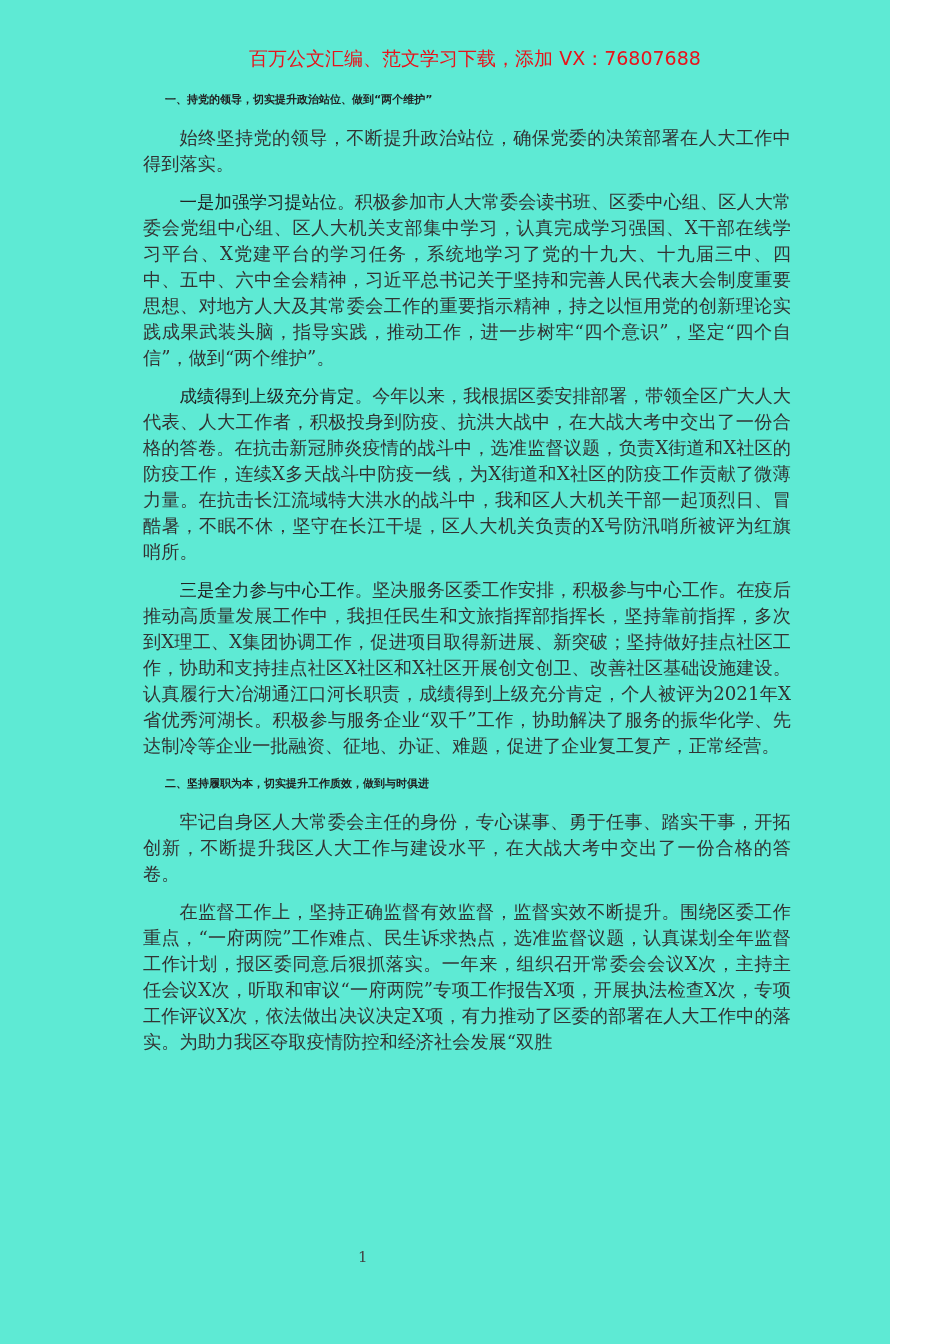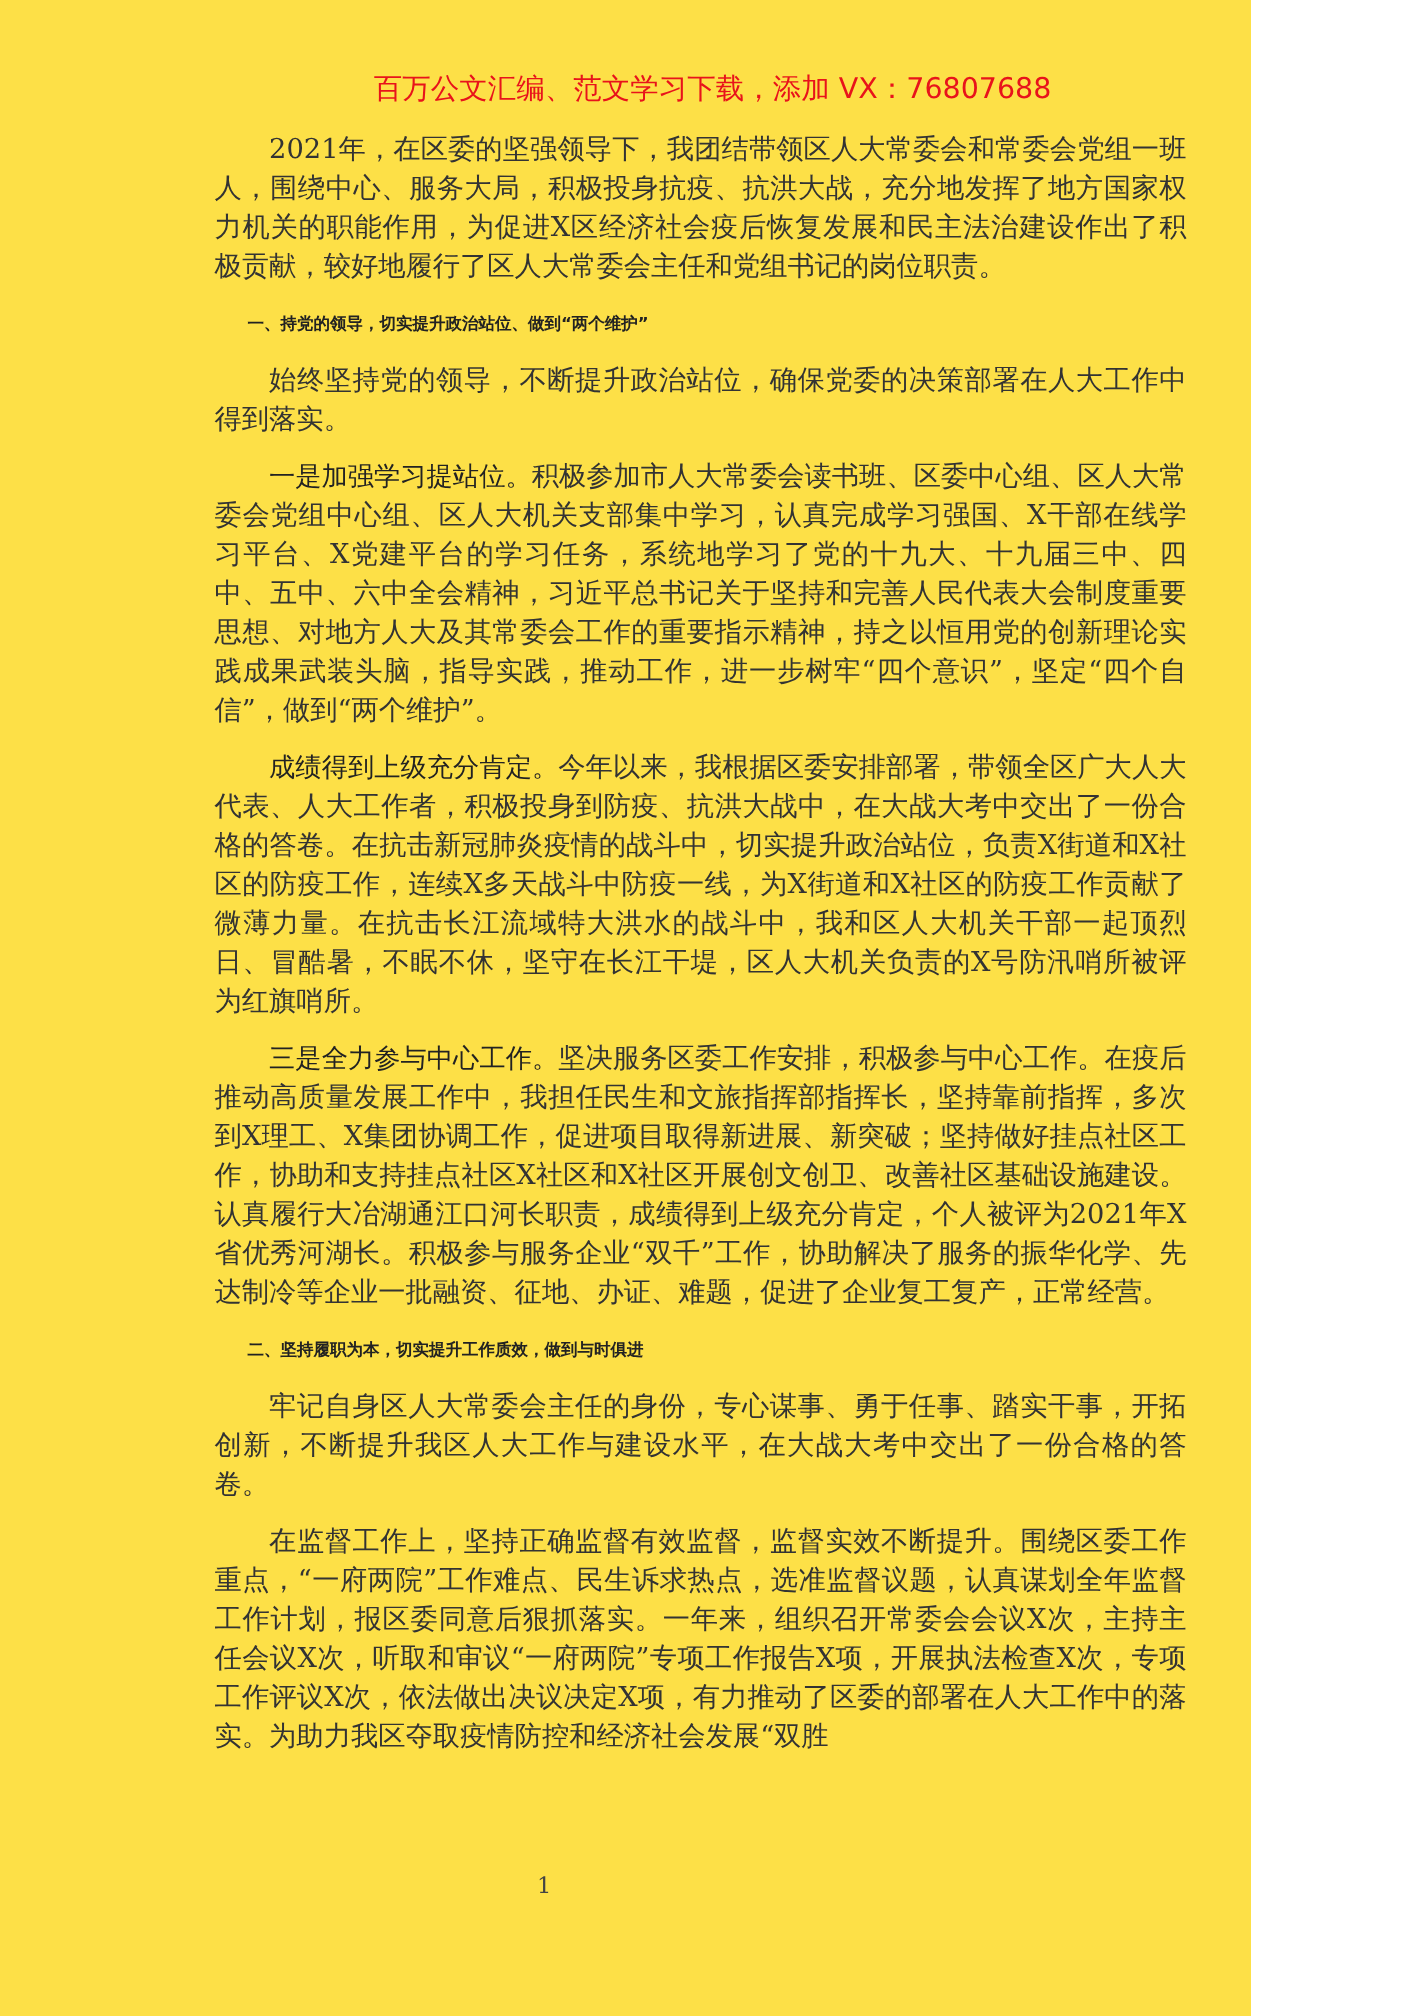--- a/index.html
+++ b/index.html
@@ -9,24 +9,23 @@
     }
     body {
       width: 950px;
       height: 1344px;
       position: relative;
       overflow: hidden;
     }
     .page {
       position: absolute;
       left: 0; top: 0;
-      width: 806px;
+      width: 890px;
       height: 1344px;
-      background: #fde047;
-      padding-left: 28px;
+      background: #5eead4;
     }
     .banner {
       position: absolute;
       top: 46px;
       left: 0;
       width: 950px;
       text-align: center;
       font-family: "DejaVu Sans", "Liberation Sans", sans-serif;
       font-size: 19px;
       color: #e8131b;
@@ -69,29 +68,28 @@
     }
   </style>
 </head>
 <body>
 
 <div class="page">
 
   <div class="banner">百万公文汇编、范文学习下载，添加 VX：76807688</div>
 
   <div class="content">
-    <p>2021年，在区委的坚强领导下，我团结带领区人大常委会和常委会党组一班人，围绕中心、服务大局，积极投身抗疫、抗洪大战，充分地发挥了地方国家权力机关的职能作用，为促进X区经济社会疫后恢复发展和民主法治建设作出了积极贡献，较好地履行了区人大常委会主任和党组书记的岗位职责。</p>
 
     <p class="heading">一、持党的领导，切实提升政治站位、做到“两个维护”</p>
 
     <p>始终坚持党的领导，不断提升政治站位，确保党委的决策部署在人大工作中得到落实。</p>
 
     <p><span class="lead">一是加强学习提站位。</span><span>积极参加市人大常委会读书班、区委中心组、区人大常委会党组中心组、区人大机关支部集中学习，认真完成学习强国、X干部在线学习平台、X党建平台的学习任务，系统地学习了党的十九大、十九届三中、四中、五中、六中全会精神，习近平总书记关于坚持和完善人民代表大会制度重要思想、对地方人大及其常委会工作的重要指示精神，持之以恒用党的创新理论实践成果武装头脑，指导实践，推动工作，进一步树牢“四个意识”，坚定“四个自信”，做到“两个维护”。</span></p>
 
-    <p><span class="lead">成绩得到上级充分肯定。</span><span>今年以来，我根据区委安排部署，带领全区广大人大代表、人大工作者，积极投身到防疫、抗洪大战中，在大战大考中交出了一份合格的答卷。在抗击新冠肺炎疫情的战斗中，切实提升政治站位，负责X街道和X社区的防疫工作，连续X多天战斗中防疫一线，为X街道和X社区的防疫工作贡献了微薄力量。在抗击长江流域特大洪水的战斗中，我和区人大机关干部一起顶烈日、冒酷暑，不眠不休，坚守在长江干堤，区人大机关负责的X号防汛哨所被评为红旗哨所。</span></p>
+    <p><span class="lead">成绩得到上级充分肯定。</span><span>今年以来，我根据区委安排部署，带领全区广大人大代表、人大工作者，积极投身到防疫、抗洪大战中，在大战大考中交出了一份合格的答卷。在抗击新冠肺炎疫情的战斗中，选准监督议题，负责X街道和X社区的防疫工作，连续X多天战斗中防疫一线，为X街道和X社区的防疫工作贡献了微薄力量。在抗击长江流域特大洪水的战斗中，我和区人大机关干部一起顶烈日、冒酷暑，不眠不休，坚守在长江干堤，区人大机关负责的X号防汛哨所被评为红旗哨所。</span></p>
 
     <p><span class="lead">三是全力参与中心工作。</span><span>坚决服务区委工作安排，积极参与中心工作。在疫后推动高质量发展工作中，我担任民生和文旅指挥部指挥长，坚持靠前指挥，多次到X理工、X集团协调工作，促进项目取得新进展、新突破；坚持做好挂点社区工作，协助和支持挂点社区X社区和X社区开展创文创卫、改善社区基础设施建设。认真履行大冶湖通江口河长职责，成绩得到上级充分肯定，个人被评为2021年X省优秀河湖长。积极参与服务企业“双千”工作，协助解决了服务的振华化学、先达制冷等企业一批融资、征地、办证、难题，促进了企业复工复产，正常经营。</span></p>
 
     <p class="heading">二、坚持履职为本，切实提升工作质效，做到与时俱进</p>
 
     <p>牢记自身区人大常委会主任的身份，专心谋事、勇于任事、踏实干事，开拓创新，不断提升我区人大工作与建设水平，在大战大考中交出了一份合格的答卷。</p>
 
     <p>在监督工作上，坚持正确监督有效监督，监督实效不断提升。围绕区委工作重点，“一府两院”工作难点、民生诉求热点，选准监督议题，认真谋划全年监督工作计划，报区委同意后狠抓落实。一年来，组织召开常委会会议X次，主持主任会议X次，听取和审议“一府两院”专项工作报告X项，开展执法检查X次，专项工作评议X次，依法做出决议决定X项，有力推动了区委的部署在人大工作中的落实。为助力我区夺取疫情防控和经济社会发展“双胜</p>
   </div>
 

